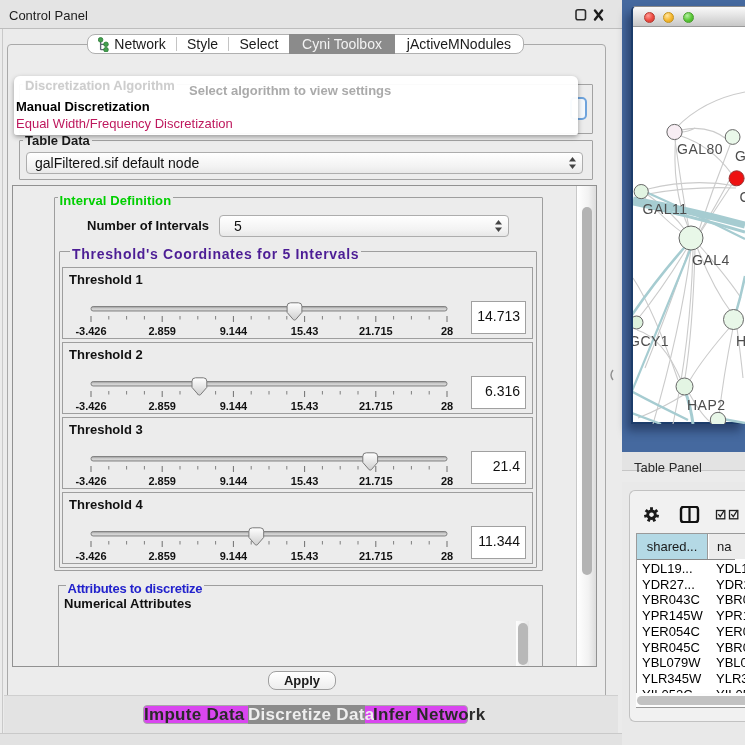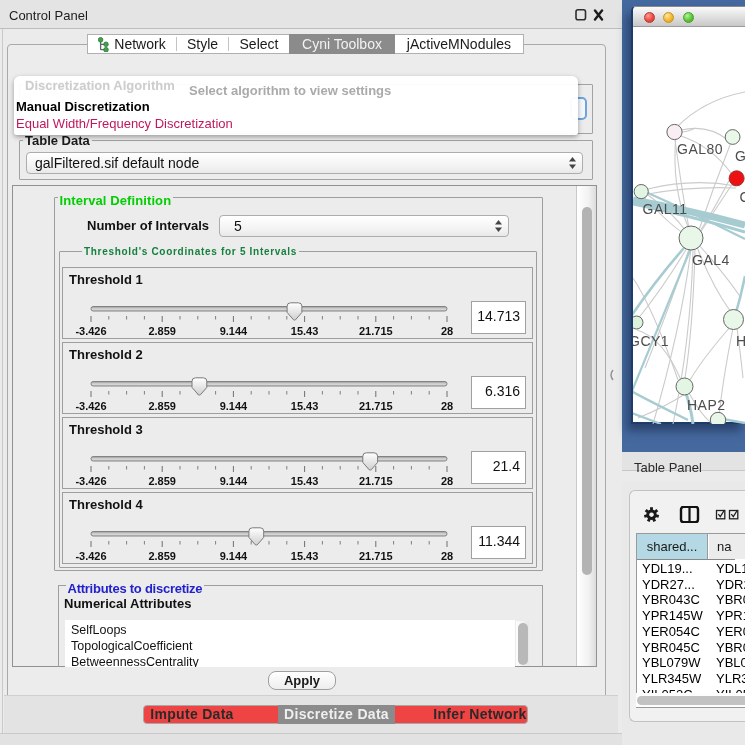--- a/index.html
+++ b/index.html
@@ -4,21 +4,21 @@
 html,body { width:745px; height:745px; overflow:hidden; font-family:"Liberation Sans",sans-serif; background:#ebebeb; }
 .abs { position:absolute; }
 #stage { position:relative; width:745px; height:745px; }
 
 
 #cp { position:absolute; left:0; top:0; width:622px; height:745px; background:#ebebeb; }
 #tbar { position:absolute; left:0; top:0; width:622px; height:29px; background:#e4e4e4; border-bottom:1px solid #bdbdbd; }
 #tbar .t { position:absolute; left:9px; top:8px; font-size:13px; color:#1c1c1c; }
 #page { position:absolute; left:7px; top:44px; width:599px; height:671px; border:1px solid #a9a9a9; border-radius:4px; background:#ececec; }
 
-#ttabs { position:absolute; left:87px; top:34px; height:20px; background:#fff; border:1px solid #b0b0b0; border-radius:0; display:flex; font-size:14px; color:#1a1a1a; z-index:5; }
+#ttabs { position:absolute; left:87px; top:34px; height:20px; background:#fff; border:1px solid #b0b0b0; border-radius:8px; display:flex; font-size:14px; color:#1a1a1a; z-index:5; }
 #ttabs .tab { height:18px; line-height:18px; white-space:nowrap; text-align:center; }
 #ttabs .sep { width:1px; height:14px; background:#c4c4c4; margin-top:2px; }
 #ttabs .sel { background:#8b8b8b; color:#f2f2f2; margin:-1px 0; height:20px; line-height:20px; }
 #ntico { display:inline-block; width:11px; height:15px; vertical-align:-3px; margin-right:5px; }
 
 .grp { position:absolute; border:1px solid #9e9e9e; border-radius:1px; }
 .gtitle { position:absolute; top:-8px; left:6px; background:#ececec; padding:0 3px; font-weight:bold; font-size:13px; color:#1a1a1a; white-space:nowrap; }
 
 .combo { position:absolute; background:linear-gradient(#ffffff,#f2f2f2 70%,#e8e8e8); border:1px solid #adadad; border-radius:4px; font-size:14px; color:#111; }
 .combo .cv { position:absolute; left:8px; top:50%; transform:translateY(-50%); white-space:nowrap; }
@@ -34,23 +34,23 @@
 .sl text { font-family:"Liberation Sans",sans-serif; font-size:11px; font-weight:bold; fill:#111; }
 .val { position:absolute; left:408px; top:33px; width:55px; height:33px; background:#fff; border:1.5px solid #a0a0a0; font-size:14px; color:#111; text-align:right; line-height:29px; padding-right:5px; }
 
 #alist { position:absolute; left:65px; top:620px; width:450px; height:46.5px; background:#fff; font-size:12.5px; color:#111; overflow:hidden; padding-top:2px; }
 #alist div { padding-left:6px; height:16.2px; line-height:16.2px; }
 #lsb { position:absolute; left:516px; top:621px; width:13px; height:45px; background:linear-gradient(90deg,#fdfdfd,#e6e6e6); }
 #lsb i { position:absolute; left:1.5px; top:2px; width:10px; height:42px; background:#b8b8b8; border-radius:5px; }
 
 #apply { position:absolute; left:268px; top:671px; width:68px; height:19px; background:linear-gradient(#ffffff,#ededed); border:1px solid #9f9f9f; border-radius:8px; text-align:center; font-size:13px; font-weight:bold; color:#1a1a1a; line-height:18px; z-index:3; }
 #bstrip { position:absolute; left:4px; top:695px; width:614px; height:38px; background:#e3e3e3; border-top:1px solid #cfcfcf; }
-#btabs { position:absolute; left:143px; top:705px; height:19px; background:#ef4444; border:1px solid #a8a8a8; border-radius:4px; display:flex; font-size:14px; font-weight:bold; color:#2a2a2a; letter-spacing:0.3px;gap:22px; }
+#btabs { position:absolute; left:143px; top:705px; height:19px; background:#d946ef; border:1px solid #a8a8a8; border-radius:4px; display:flex; font-size:17px; font-weight:bold; color:#2a2a2a; letter-spacing:0.3px; }
 #btabs .tab { height:17px; line-height:17px; white-space:nowrap; text-align:center; }
-#btabs .sel { background:#8b8b8b; color:#efefef; margin:-1px 16px; height:19px; line-height:19px; }
+#btabs .sel { background:#8b8b8b; color:#efefef; margin:-1px 8px; height:19px; line-height:19px; }
 
 #popup { position:absolute; left:14px; top:76px; width:564px; height:58.5px; background:rgba(255,255,255,0.96); border-radius:6px 6px 3px 3px; box-shadow:0 2px 5px rgba(0,0,0,0.35); z-index:10; }
 #popup .ghost { position:absolute; left:11px; top:2px; font-weight:bold; font-size:13px; color:#cdcdcd; }
 #popup .hint { position:absolute; left:175px; top:7px; font-weight:bold; font-size:13px; color:#aaa; }
 #popup .it1 { position:absolute; left:2px; top:23px; font-weight:bold; font-size:13px; color:#000; }
 #popup .it2 { position:absolute; left:2px; top:39.5px; font-size:13px; color:#be185d; }
 
 
 #blue { position:absolute; left:622px; top:0; width:123px; height:452px; background:#45699f; }
 #win { position:absolute; left:631px; top:6px; width:114px; height:418px; background:#fff; border-left:2px solid #1c3c6a; border-bottom:2px solid #1c3c6a; border-top:1px solid #8a8a8a; border-radius:5px 0 0 0; box-shadow:-4px 7px 10px rgba(15,30,60,0.5); }
@@ -129,21 +129,21 @@
   <div class="abs" style="left:87px;top:218px;font-size:13px;font-weight:bold;color:#111">Number of Intervals</div>
   <div class="combo" style="left:219px;top:215px;width:290px;height:22px">
     <span class="cv" style="left:14px">5</span>
     <svg class="arr" viewBox="0 0 9 12">
           <path d="M4.5 0 L8 4.5 L1 4.5 Z" fill="#444"></path>
           <path d="M4.5 12 L8 7.5 L1 7.5 Z" fill="#444"></path>
         </svg>
   </div>
 
   <div class="grp" style="left:59px;top:251px;width:478px;height:317px;border-color:#9e9e9e">
-    <div class="gtitle" style="color:#15803d;font-size:10px;letter-spacing:0.7px;background:#ececec;left:22px;padding:0 2px;top:-6px">Threshold's Coordinates for 5 Intervals</div>
+    <div class="gtitle" style="color:#4c1d95;font-size:14px;letter-spacing:0.7px;background:#ececec;left:10px;padding:0 2px;top:-6px">Threshold's Coordinates for 5 Intervals</div>
   </div>
   <div class="th" style="top:267px">
         <div class="tht">Threshold 1</div>
         <svg class="sl" width="470" height="46" viewBox="0 0 470 46">
           <defs>
             <linearGradient id="tg" x1="0" y1="0" x2="0" y2="1">
               <stop offset="0" stop-color="#ffffff"></stop>
               <stop offset="1" stop-color="#cfcfcf"></stop>
             </linearGradient>
             <linearGradient id="trk" x1="0" y1="0" x2="0" y2="1">
@@ -244,25 +244,20 @@
           <text x="384.0" y="40.5" text-anchor="middle">28</text>
           <path d="M185.9 18.4 L185.9 12.2 Q185.9 8.8 189.4 8.8 L197.2 8.8 Q200.7 8.8 200.7 12.2 L200.7 18.4 L194.3 25.8 Q193.3 26.4 192.3 25.8 Z" fill="url(#tg)" stroke="#7a7a7a" stroke-width="1"></path>
         </svg>
         <div class="val">11.344</div>
       </div>
 
   <div class="grp" style="left:58px;top:585px;width:485px;height:82px;border-bottom:none;border-color:#9e9e9e">
     <div class="gtitle" style="color:#2222cc;letter-spacing:-0.25px;background:#ececec;left:6.5px;padding:0 2px;top:-5.5px">Attributes to discretize</div>
   </div>
   <div class="abs" style="left:64px;top:596px;font-size:13px;font-weight:bold;color:#111">Numerical Attributes</div>
-  <div id="alist">
-        <div>SelfLoops</div>
-        <div>TopologicalCoefficient</div>
-        <div>BetweennessCentrality</div>
-      </div>
   <div id="lsb">
         <i></i>
       </div>
 
   <svg class="abs" style="left:606px;top:368px" width="10" height="14" viewBox="0 0 10 14">
         <path d="M7 2 Q3 7 7 12" fill="none" stroke="#909090" stroke-width="1.4"></path>
       </svg>
   <div id="bstrip"></div>
   <div class="abs" style="left:0;top:733px;width:622px;height:12px;background:#e2e2e2;border-top:1px solid #c9c9c9"></div>
   <div id="apply">Apply</div>

